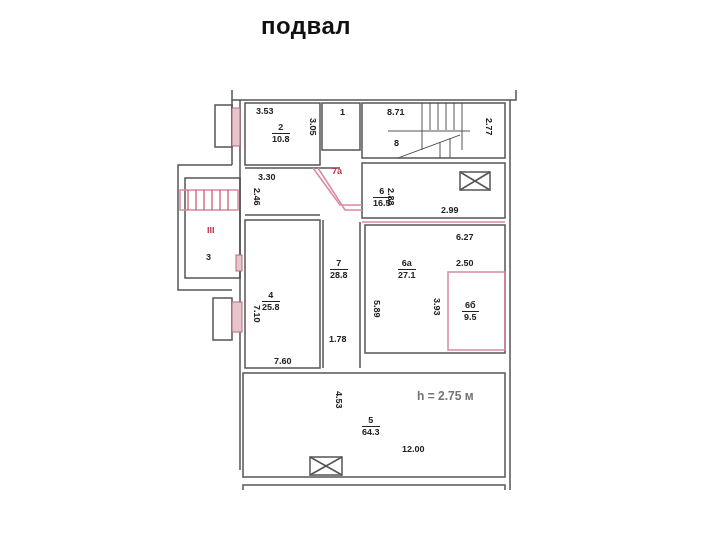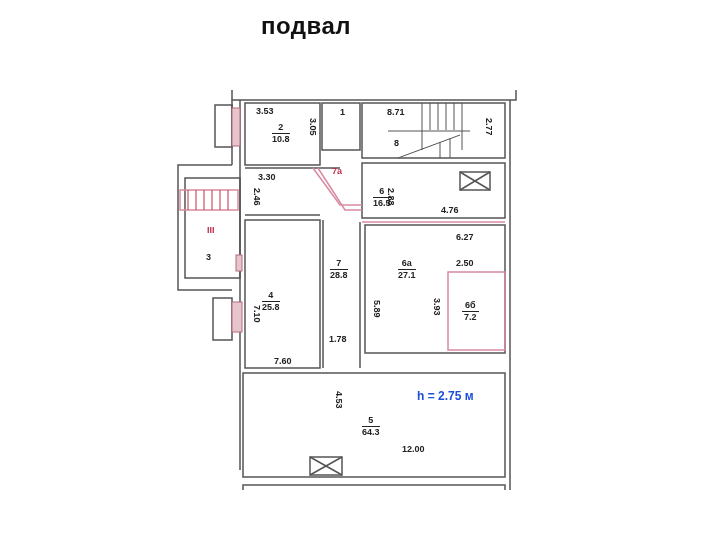--- a/index.html
+++ b/index.html
@@ -5,21 +5,21 @@
   html, body { margin: 0; padding: 0; background: #ffffff; }
   body { width: 720px; height: 540px; position: relative; overflow: hidden; font-family: "Liberation Sans", sans-serif; }
   .title { position: absolute; left: 0; width: 612px; top: 12px; text-align: center; font-weight: bold; font-size: 24px; color: #111; letter-spacing: 0.5px; }
   svg { position: absolute; left: 0; top: 0; }
   .lbl { position: absolute; font-size: 9px; font-weight: bold; color: #222; white-space: nowrap; }
   .red { color: #c0314a; }
   .vert { transform: rotate(90deg); transform-origin: left top; }
   .frac { position: absolute; text-align: center; font-size: 9px; font-weight: bold; color: #222; }
   .frac .num { display: block; border-bottom: 1px solid currentColor; padding: 0 3px; line-height: 11px; }
   .frac .den { display: block; line-height: 11px; }
-  .hnote { position: absolute; left: 417px; top: 389px; font-size: 12px; font-weight: bold; color: #1d4ed8; }
+  .hnote { position: absolute; left: 417px; top: 389px; font-size: 12px; font-weight: bold; color: #737373; }
 </style>
 </head>
 <body>
 
 <div class="title">подвал</div>
 
 <svg width="720" height="540">
   <g fill="none" stroke="#555" stroke-width="1.5">
 
     <path d="M232 90 L232 100 L516 100 L516 90"></path>
@@ -117,35 +117,35 @@
 <div class="frac red" style="left:398px;top:258px;">
   <span class="num">6а</span>
   <span class="den">27.1</span>
 </div>
 <div class="frac" style="left:262px;top:290px;">
   <span class="num">4</span>
   <span class="den">25.8</span>
 </div>
 <div class="frac red" style="left:462px;top:300px;">
   <span class="num">6б</span>
-  <span class="den">7.2</span>
+  <span class="den">9.5</span>
 </div>
 <div class="frac" style="left:362px;top:415px;">
   <span class="num">5</span>
   <span class="den">64.3</span>
 </div>
 
 <div class="lbl" style="left:256px;top:106px;">3.53</div>
 <div class="lbl vert" style="left:318px;top:118px;">3.05</div>
 <div class="lbl" style="left:387px;top:107px;">8.71</div>
 <div class="lbl vert" style="left:494px;top:118px;">2.77</div>
 <div class="lbl" style="left:258px;top:172px;">3.30</div>
 <div class="lbl vert" style="left:262px;top:188px;">2.46</div>
 <div class="lbl vert" style="left:396px;top:188px;">2.88</div>
-<div class="lbl" style="left:441px;top:205px;">4.76</div>
+<div class="lbl" style="left:441px;top:205px;">2.99</div>
 <div class="lbl" style="left:456px;top:232px;text-align:right;">6.27</div>
 <div class="lbl" style="left:456px;top:258px;">2.50</div>
 <div class="lbl vert" style="left:382px;top:300px;">5.89</div>
 <div class="lbl vert" style="left:442px;top:298px;">3.93</div>
 <div class="lbl vert" style="left:262px;top:305px;">7.10</div>
 <div class="lbl" style="left:329px;top:334px;">1.78</div>
 <div class="lbl" style="left:274px;top:356px;">7.60</div>
 <div class="lbl vert" style="left:344px;top:391px;">4.53</div>
 <div class="lbl" style="left:402px;top:444px;">12.00</div>
 

